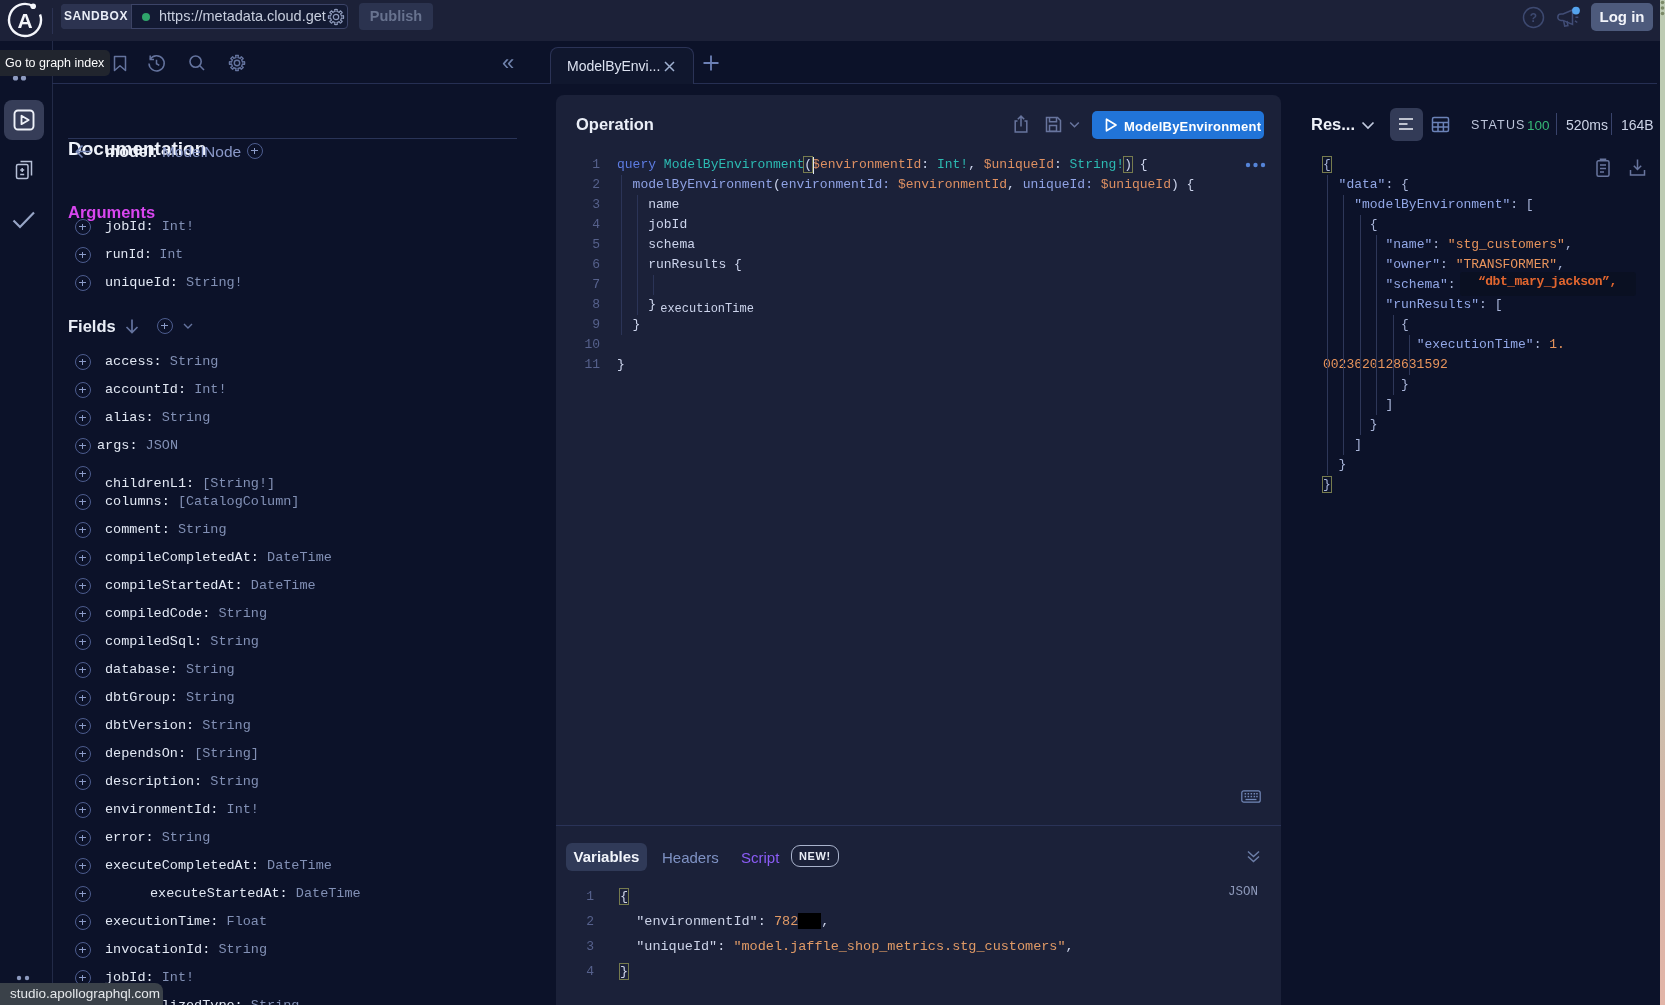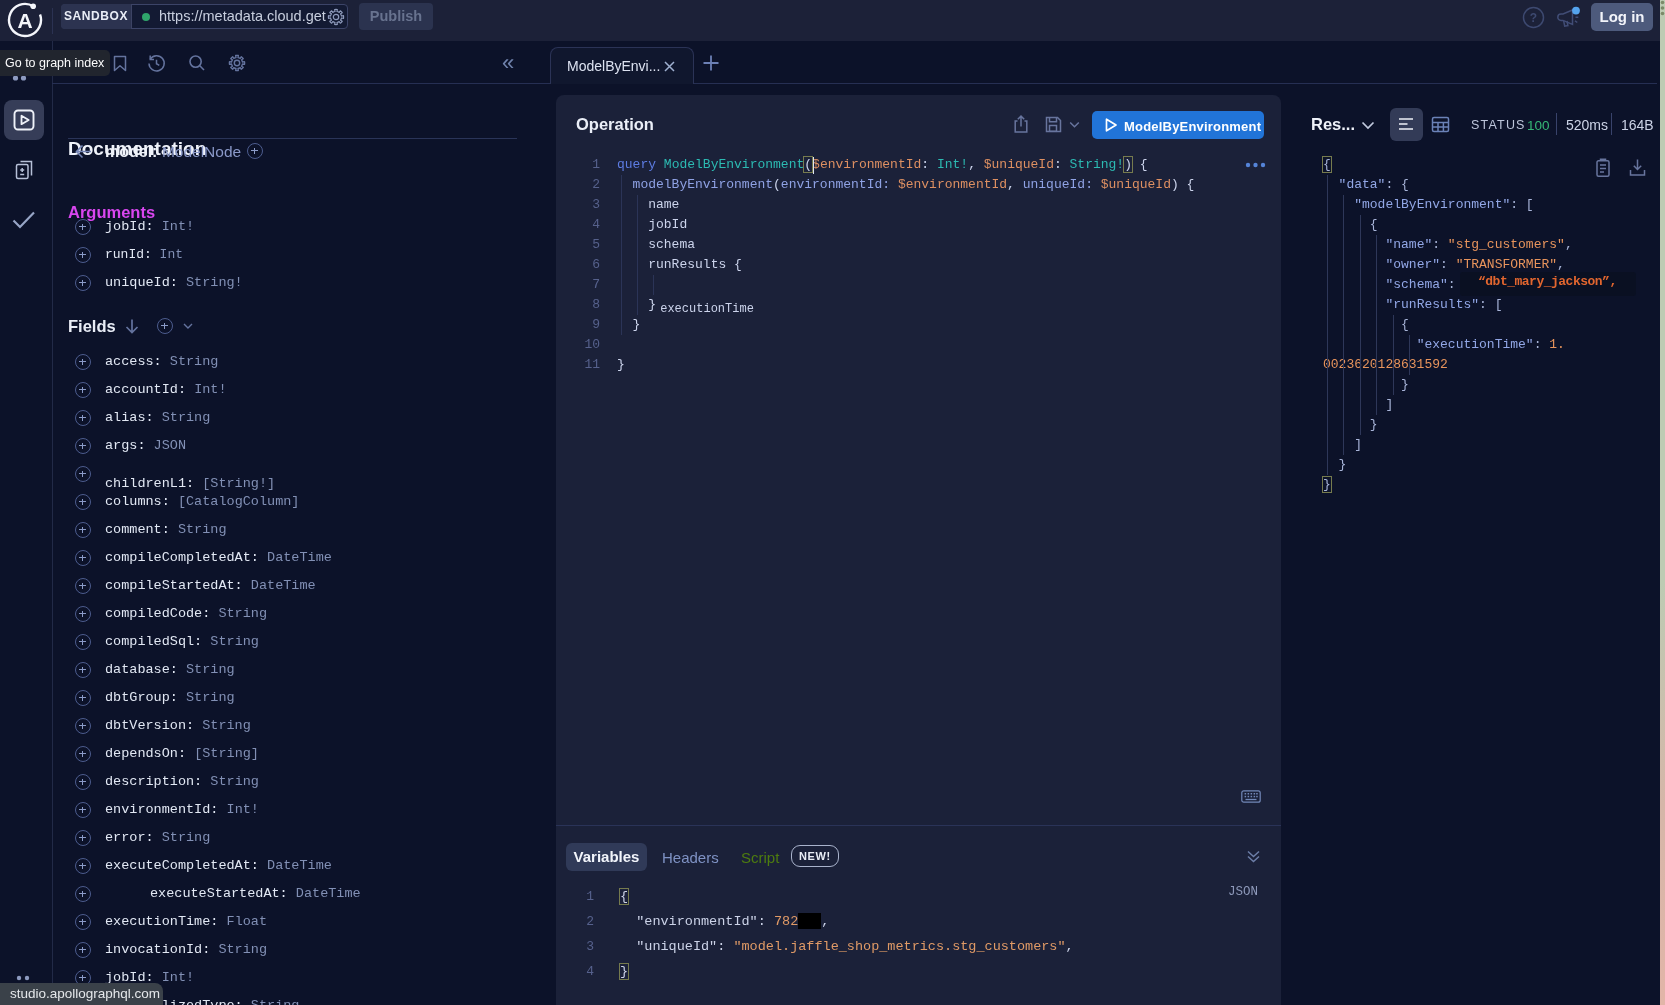--- a/index.html
+++ b/index.html
@@ -147,21 +147,21 @@
   </svg>
 
   <div id="fields">
       <div class="plus" style="left:75px;top:354px;"></div>
       <div class="a mono" style="left:105px;top:354px;font-size:13.5px;line-height:16px;color:#e2e8f4;">access: <span style="color:#8290b5;">String</span></div>
       <div class="plus" style="left:75px;top:382px;"></div>
       <div class="a mono" style="left:105px;top:382px;font-size:13.5px;line-height:16px;color:#e2e8f4;">accountId: <span style="color:#8290b5;">Int!</span></div>
       <div class="plus" style="left:75px;top:410px;"></div>
       <div class="a mono" style="left:105px;top:410px;font-size:13.5px;line-height:16px;color:#e2e8f4;">alias: <span style="color:#8290b5;">String</span></div>
       <div class="plus" style="left:75px;top:438px;"></div>
-      <div class="a mono" style="left:105px;top:438px;font-size:13.5px;line-height:16px;color:#e2e8f4;">args: <span style="color:#8290b5;">JSON</span></div>
+      <div class="a mono" style="left:97px;top:438px;font-size:13.5px;line-height:16px;color:#e2e8f4;">args: <span style="color:#8290b5;">JSON</span></div>
       <div class="plus" style="left:75px;top:466px;"></div>
       <div class="a mono" style="left:105px;top:476px;font-size:13.5px;line-height:16px;color:#e2e8f4;">childrenL1: <span style="color:#8290b5;">[String!]</span></div>
       <div class="plus" style="left:75px;top:494px;"></div>
       <div class="a mono" style="left:105px;top:494px;font-size:13.5px;line-height:16px;color:#e2e8f4;">columns: <span style="color:#8290b5;">[CatalogColumn]</span></div>
       <div class="plus" style="left:75px;top:522px;"></div>
       <div class="a mono" style="left:105px;top:522px;font-size:13.5px;line-height:16px;color:#e2e8f4;">comment: <span style="color:#8290b5;">String</span></div>
       <div class="plus" style="left:75px;top:550px;"></div>
       <div class="a mono" style="left:105px;top:550px;font-size:13.5px;line-height:16px;color:#e2e8f4;">compileCompletedAt: <span style="color:#8290b5;">DateTime</span></div>
       <div class="plus" style="left:75px;top:578px;"></div>
       <div class="a mono" style="left:105px;top:578px;font-size:13.5px;line-height:16px;color:#e2e8f4;">compileStartedAt: <span style="color:#8290b5;">DateTime</span></div>
@@ -290,21 +290,21 @@
         <rect x="6.6" y="5.8" width="1.5" height="1.5"></rect>
         <rect x="9.6" y="5.8" width="1.5" height="1.5"></rect>
         <rect x="12.6" y="5.8" width="1.5" height="1.5"></rect>
         <rect x="15.2" y="5.8" width="1.5" height="1.5"></rect>
     </g>
   </svg>
 
   <div class="a" style="left:556px;top:825px;width:725px;height:1px;background:#2a3358;"></div>
   <div class="a" style="left:566px;top:843px;width:81px;height:28px;background:#303a58;border-radius:6px;line-height:28px;text-align:center;color:#f2f5fb;font-size:15px;font-weight:bold;">Variables</div>
   <div class="a" style="left:662px;top:849px;font-size:15px;color:#7f92c4;">Headers</div>
-  <div class="a" style="left:741px;top:849px;font-size:15px;color:#4d7c0f;">Script</div>
+  <div class="a" style="left:741px;top:849px;font-size:15px;color:#8b5cf6;">Script</div>
   <div class="a" style="left:791px;top:845px;height:22px;box-sizing:border-box;border:1px solid #a9b3cc;border-radius:9px;padding:0 7px;line-height:20px;color:#e8ecf4;font-size:11px;font-weight:bold;letter-spacing:0.6px;">NEW!</div>
   <svg class="a" style="left:1246px;top:849px;" width="15" height="15" viewBox="0 0 15 15">
     <g fill="none" stroke="#6c7ea8" stroke-width="1.5">
         <path d="M2 2.5l5.5 5 5.5-5"></path>
         <path d="M2 7.5l5.5 5 5.5-5"></path>
       </g>
   </svg>
   <div class="a mono" style="left:1228px;top:885px;font-size:12.5px;color:#8e99ba;">JSON</div>
   <div id="vars">
       <div class="a mono" style="left:564px;top:886px;width:30px;text-align:right;font-size:13px;line-height:22px;color:#56618c;">1</div>

